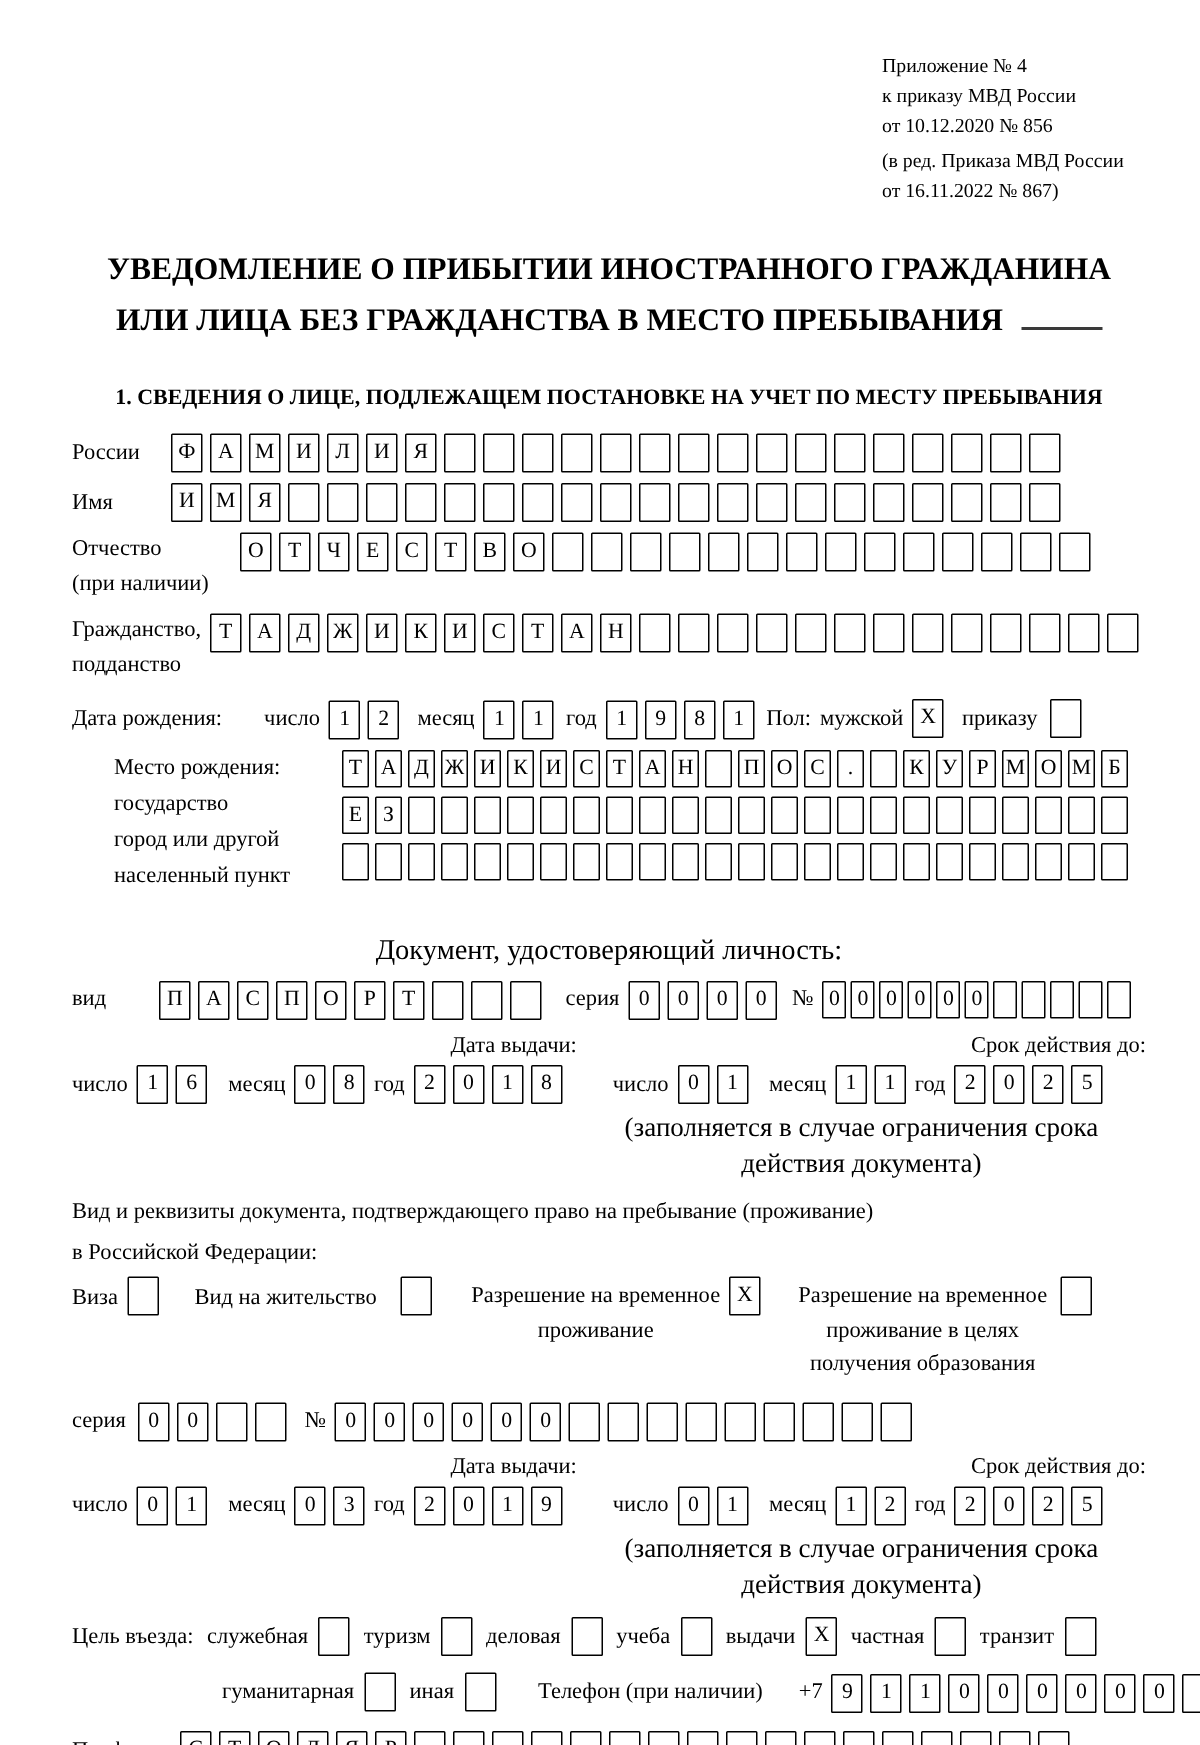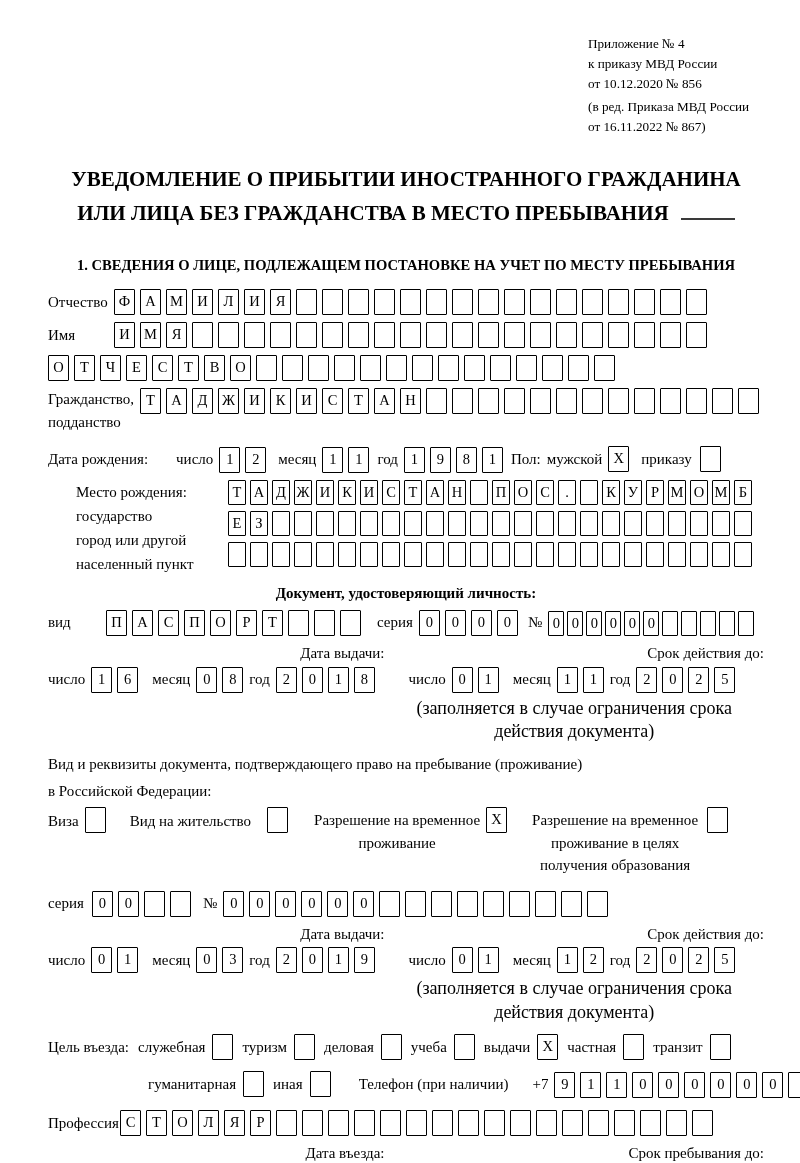--- a/index.html
+++ b/index.html
@@ -46,21 +46,21 @@
   .w-prof  { width:72px; }
 
   .ml6{margin-left:6px}.ml8{margin-left:8px}.ml10{margin-left:10px}
   .ml12{margin-left:12px}.ml16{margin-left:16px}.ml24{margin-left:24px}
   .ml28{margin-left:28px}.mt14{margin-top:14px}.mt12{margin-top:12px}
 
   .stack > .cells { margin-top:6px; }
   .stack > .cells:first-child { margin-top:0; }
 
   
-  .doc-header { text-align:center; font-weight:bold; font-size:15px; margin-top:8px; }
+  .doc-header { text-align:center; font-weight:normal; font-size:19px; margin-top:26px; }
 
   
   .dates-pair { display:flex; margin-top:8px; }
   .dp-left  { width:47%; }
   .dp-right { width:53%; }
   .dp-header { text-align:right; margin-bottom:3px; }
   .date-line { display:flex; align-items:center; gap:6px; }
   .small-note { font-size:18px; text-align:center; margin-top:4px; }
 
   
@@ -89,21 +89,21 @@
   <div class="title">
     <div>УВЕДОМЛЕНИЕ О ПРИБЫТИИ ИНОСТРАННОГО ГРАЖДАНИНА</div>
     <div>
       <span>ИЛИ ЛИЦА БЕЗ ГРАЖДАНСТВА В МЕСТО ПРЕБЫВАНИЯ</span><span class="blank-underline"></span>
     </div>
   </div>
 
   <div class="section-title">1. СВЕДЕНИЯ О ЛИЦЕ, ПОДЛЕЖАЩЕМ ПОСТАНОВКЕ НА УЧЕТ ПО МЕСТУ ПРЕБЫВАНИЯ</div>
 
   <div class="frow mt14">
-    <span class="flabel w-fam">Отчество</span>
+    <span class="flabel w-fam">России</span>
     <span class="cells">
         <span class="cell">Ф</span>
         <span class="cell">А</span>
         <span class="cell">М</span>
         <span class="cell">И</span>
         <span class="cell">Л</span>
         <span class="cell">И</span>
         <span class="cell">Я</span>
         <span class="cell"></span>
         <span class="cell"></span>
@@ -147,20 +147,24 @@
         <span class="cell"></span>
         <span class="cell"></span>
         <span class="cell"></span>
         <span class="cell"></span>
         <span class="cell"></span>
         <span class="cell"></span>
       </span>
   </div>
 
   <div class="frow">
+    <div class="flabel-block w-otch">
+      <div>Отчество</div>
+      <div>(при наличии)</div>
+    </div>
     <span class="cells">
         <span class="cell">О</span>
         <span class="cell">Т</span>
         <span class="cell">Ч</span>
         <span class="cell">Е</span>
         <span class="cell">С</span>
         <span class="cell">Т</span>
         <span class="cell">В</span>
         <span class="cell">О</span>
         <span class="cell"></span>

